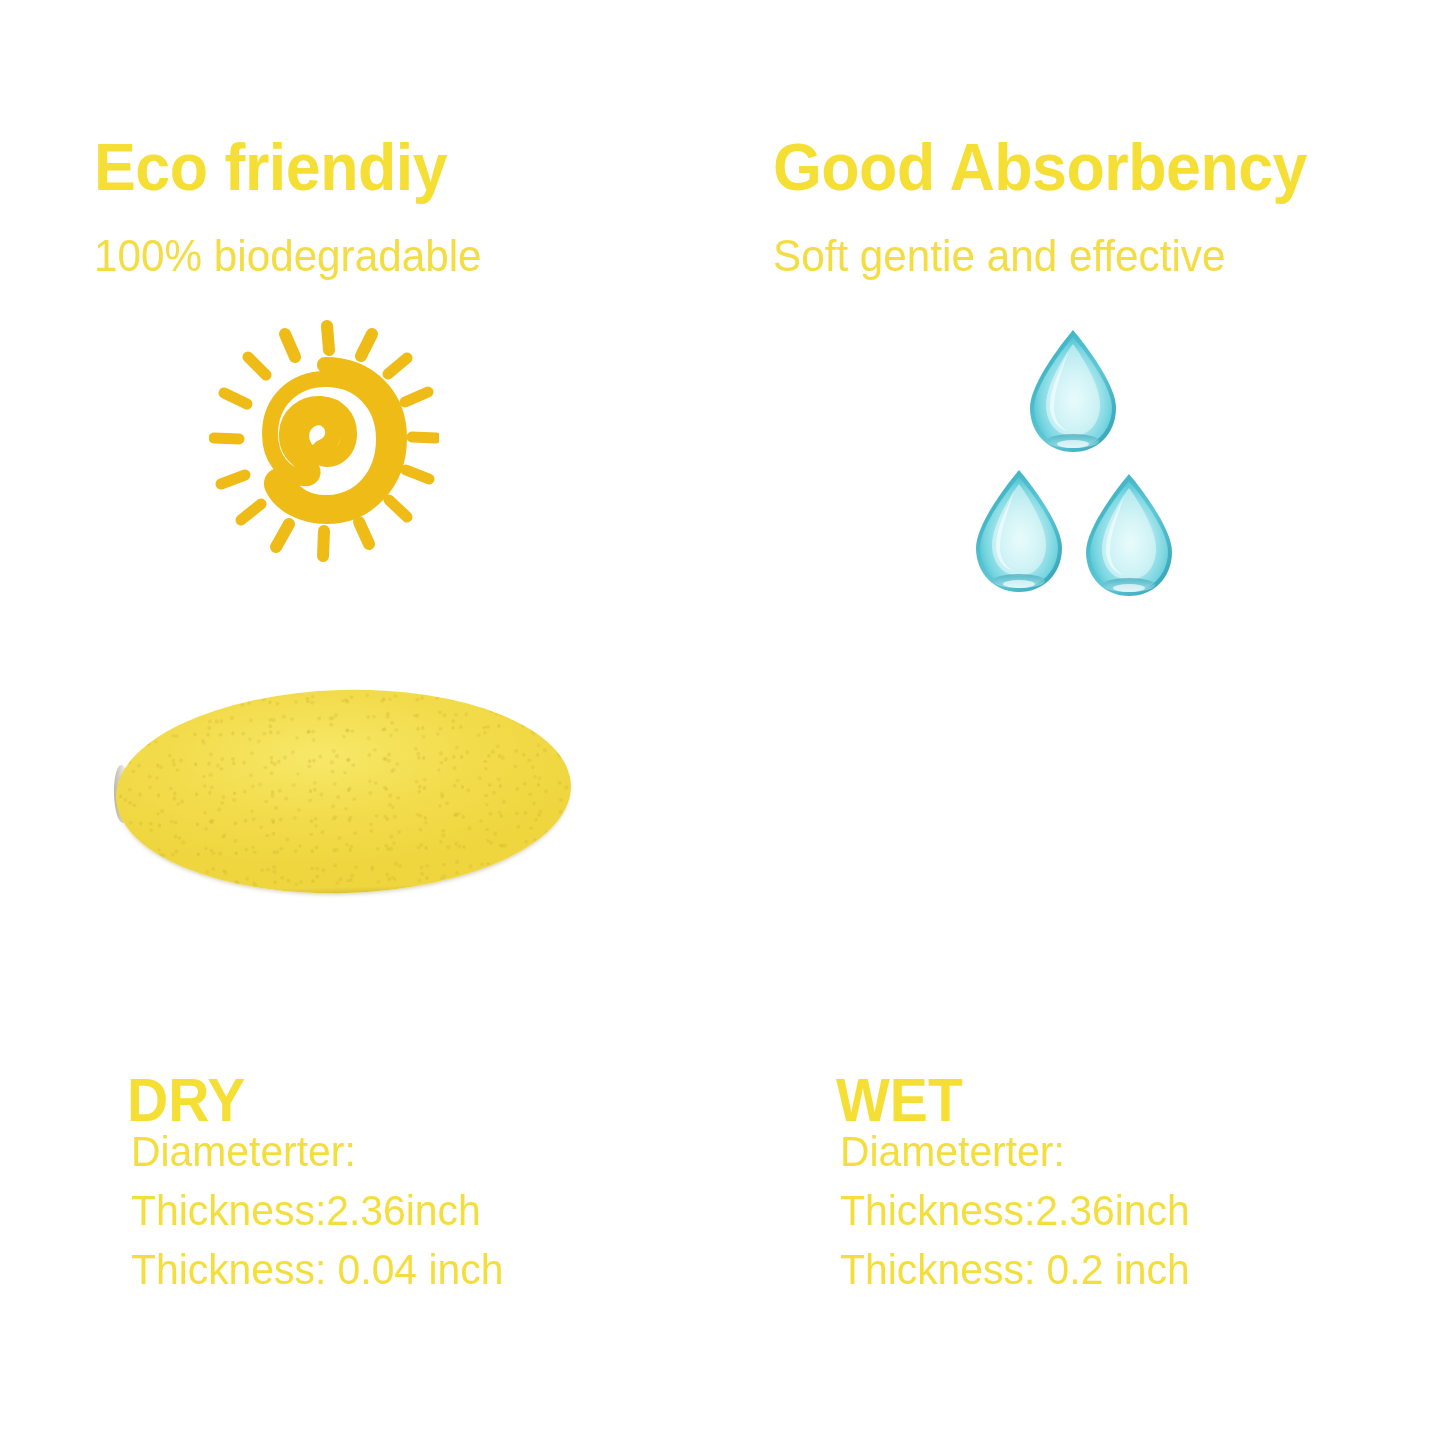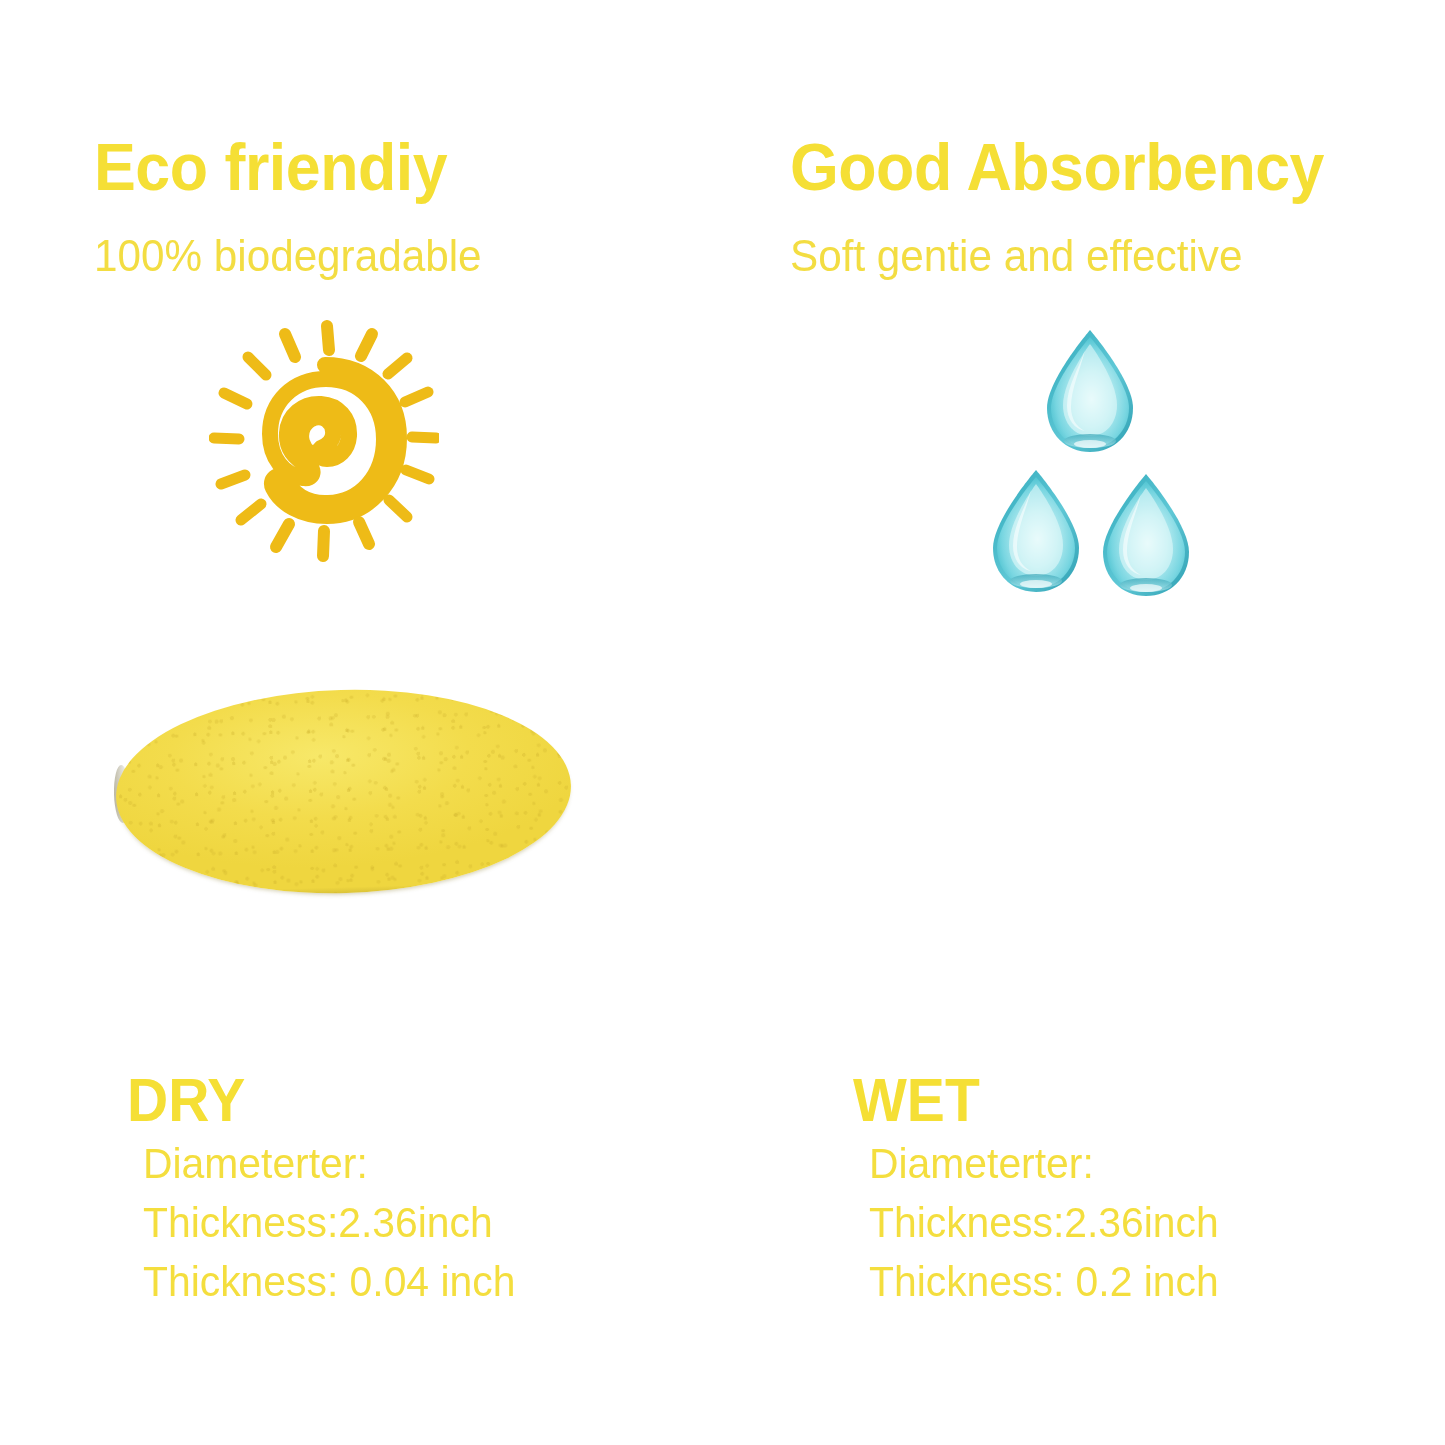--- a/index.html
+++ b/index.html
@@ -16,21 +16,21 @@
     -webkit-font-smoothing: antialiased;
   }
 
   .panel {
     position: absolute;
     top: 0;
     height: 1445px;
     width: 722px;
   }
   .panel-left  { left: 4px; }
-  .panel-right { left: 723px; }
+  .panel-right { left: 706px; }
 
   
   .heading {
     position: absolute;
     font-weight: 700;
     font-size: 66px;
     line-height: 1;
     letter-spacing: -0.5px;
     color: #F5DF35;
     white-space: nowrap;
@@ -130,21 +130,21 @@
     font-weight: 700;
     font-size: 62px;
     line-height: 1;
     color: #F5DF35;
     white-space: nowrap;
     transform: scaleX(0.92);
     transform-origin: left center;
   }
   .spec-list {
     position: absolute;
-    margin: 16px;
+    margin: 4px;
     padding: 0;
     list-style: none;
   }
   .spec-line {
     font-weight: 400;
     font-size: 43px;
     line-height: 59px;
     color: #F4DE3E;
     white-space: nowrap;
     transform: scaleX(0.95);

